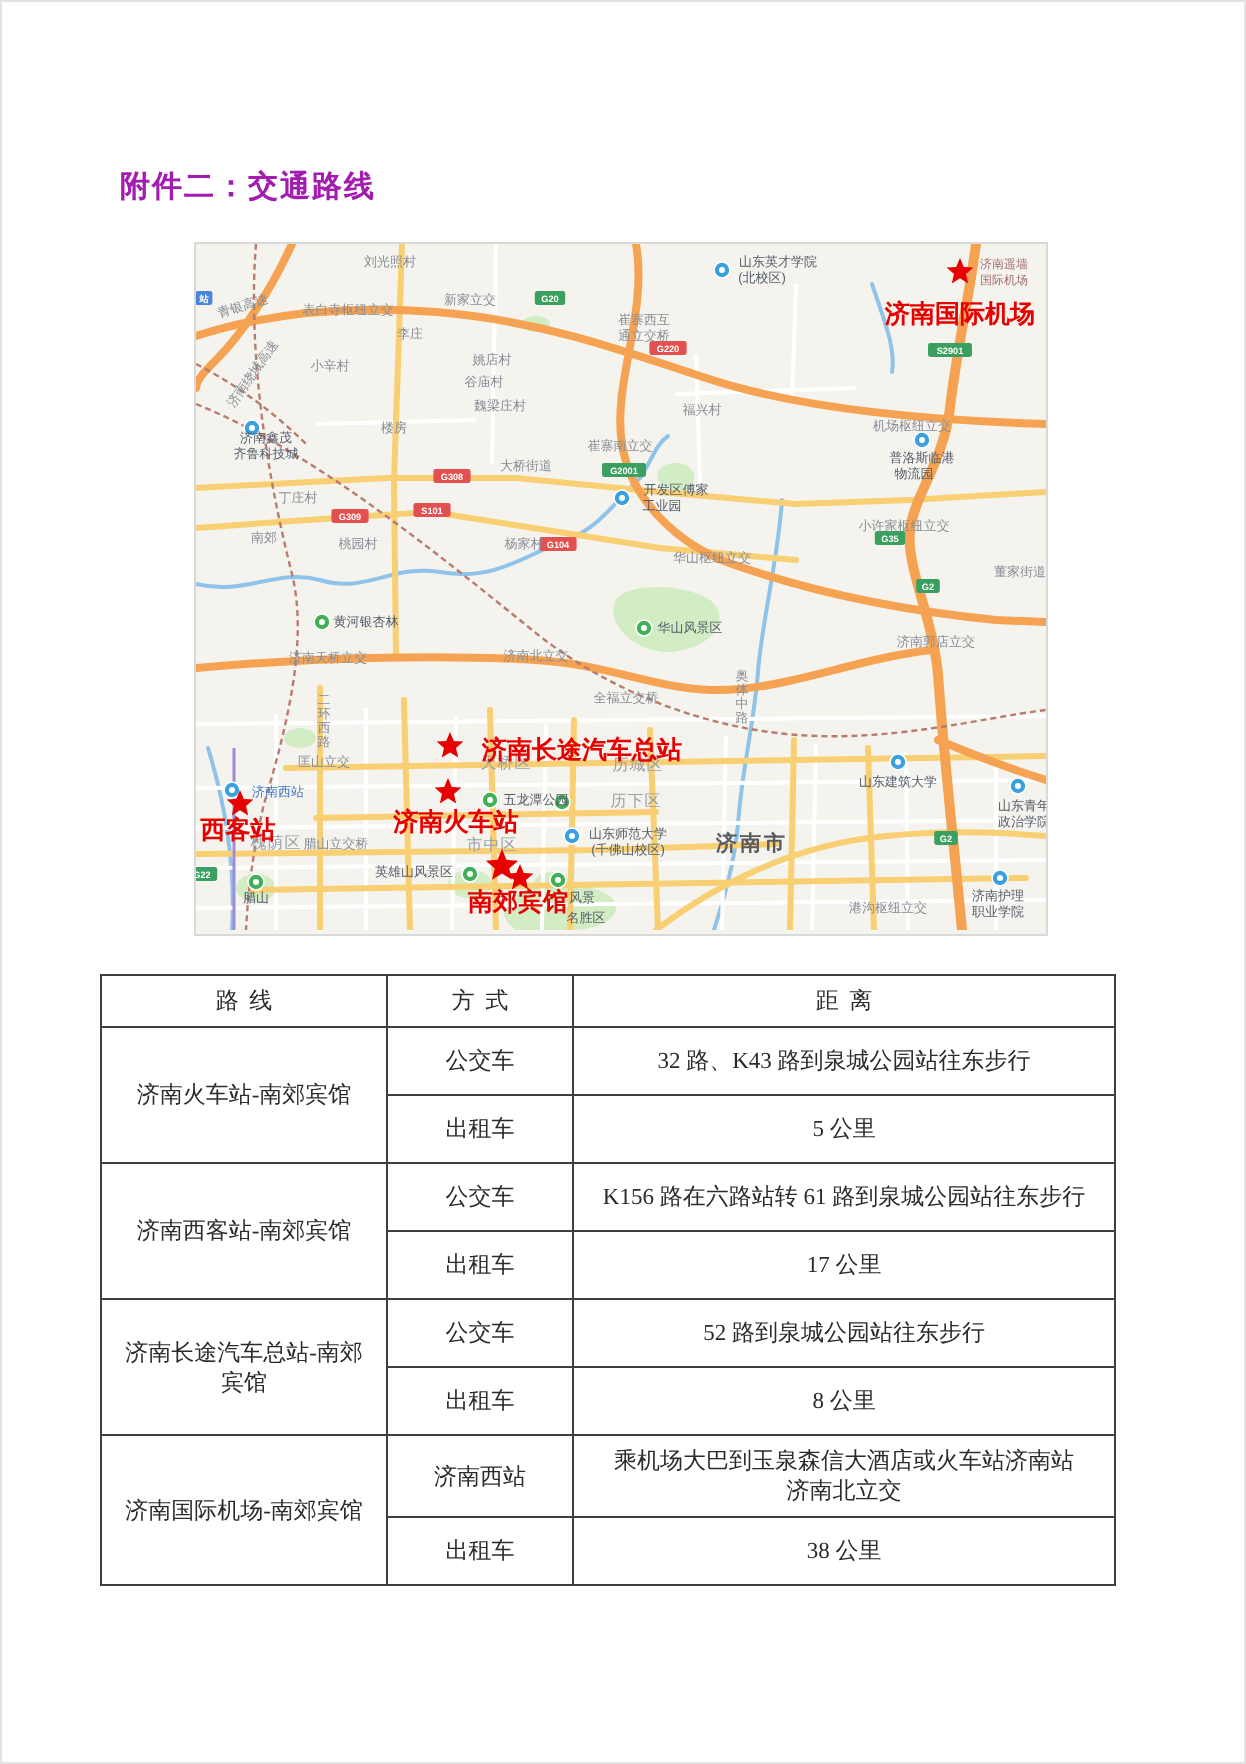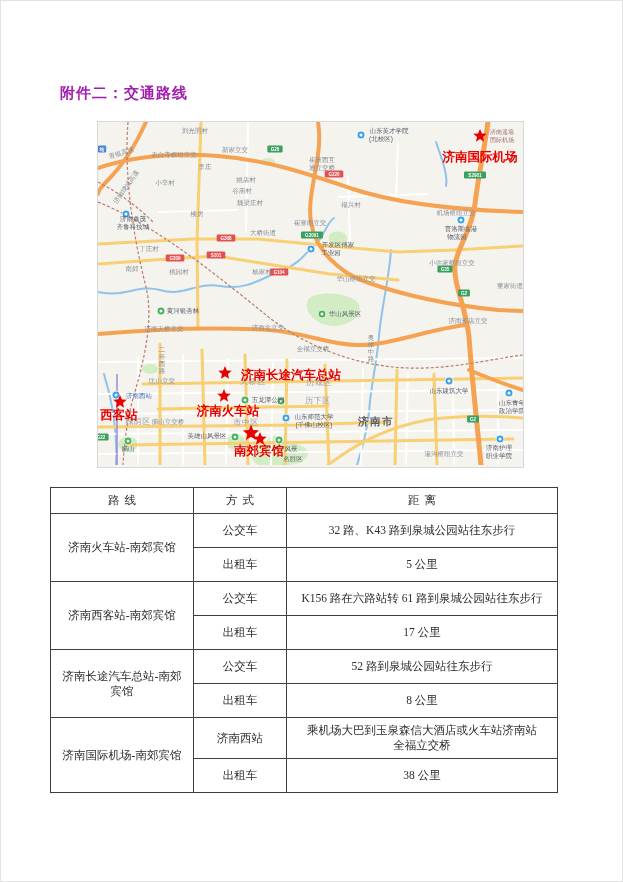--- a/index.html
+++ b/index.html
@@ -273,21 +273,21 @@
           <td class="dist-cell">52 路到泉城公园站往东步行</td>
         </tr>
         <tr>
           <td>出租车</td>
           <td class="dist-cell">8 公里</td>
         </tr>
         <tr class="tall">
           <td rowspan="2">济南国际机场-南郊宾馆</td>
           <td>济南西站</td>
           <td class="dist-cell">乘机场大巴到玉泉森信大酒店或火车站济南站
-全福立交桥</td>
+济南北立交</td>
         </tr>
         <tr>
           <td>出租车</td>
           <td class="dist-cell">38 公里</td>
         </tr>
       </tbody>
   </table>
 
 </div>
 

